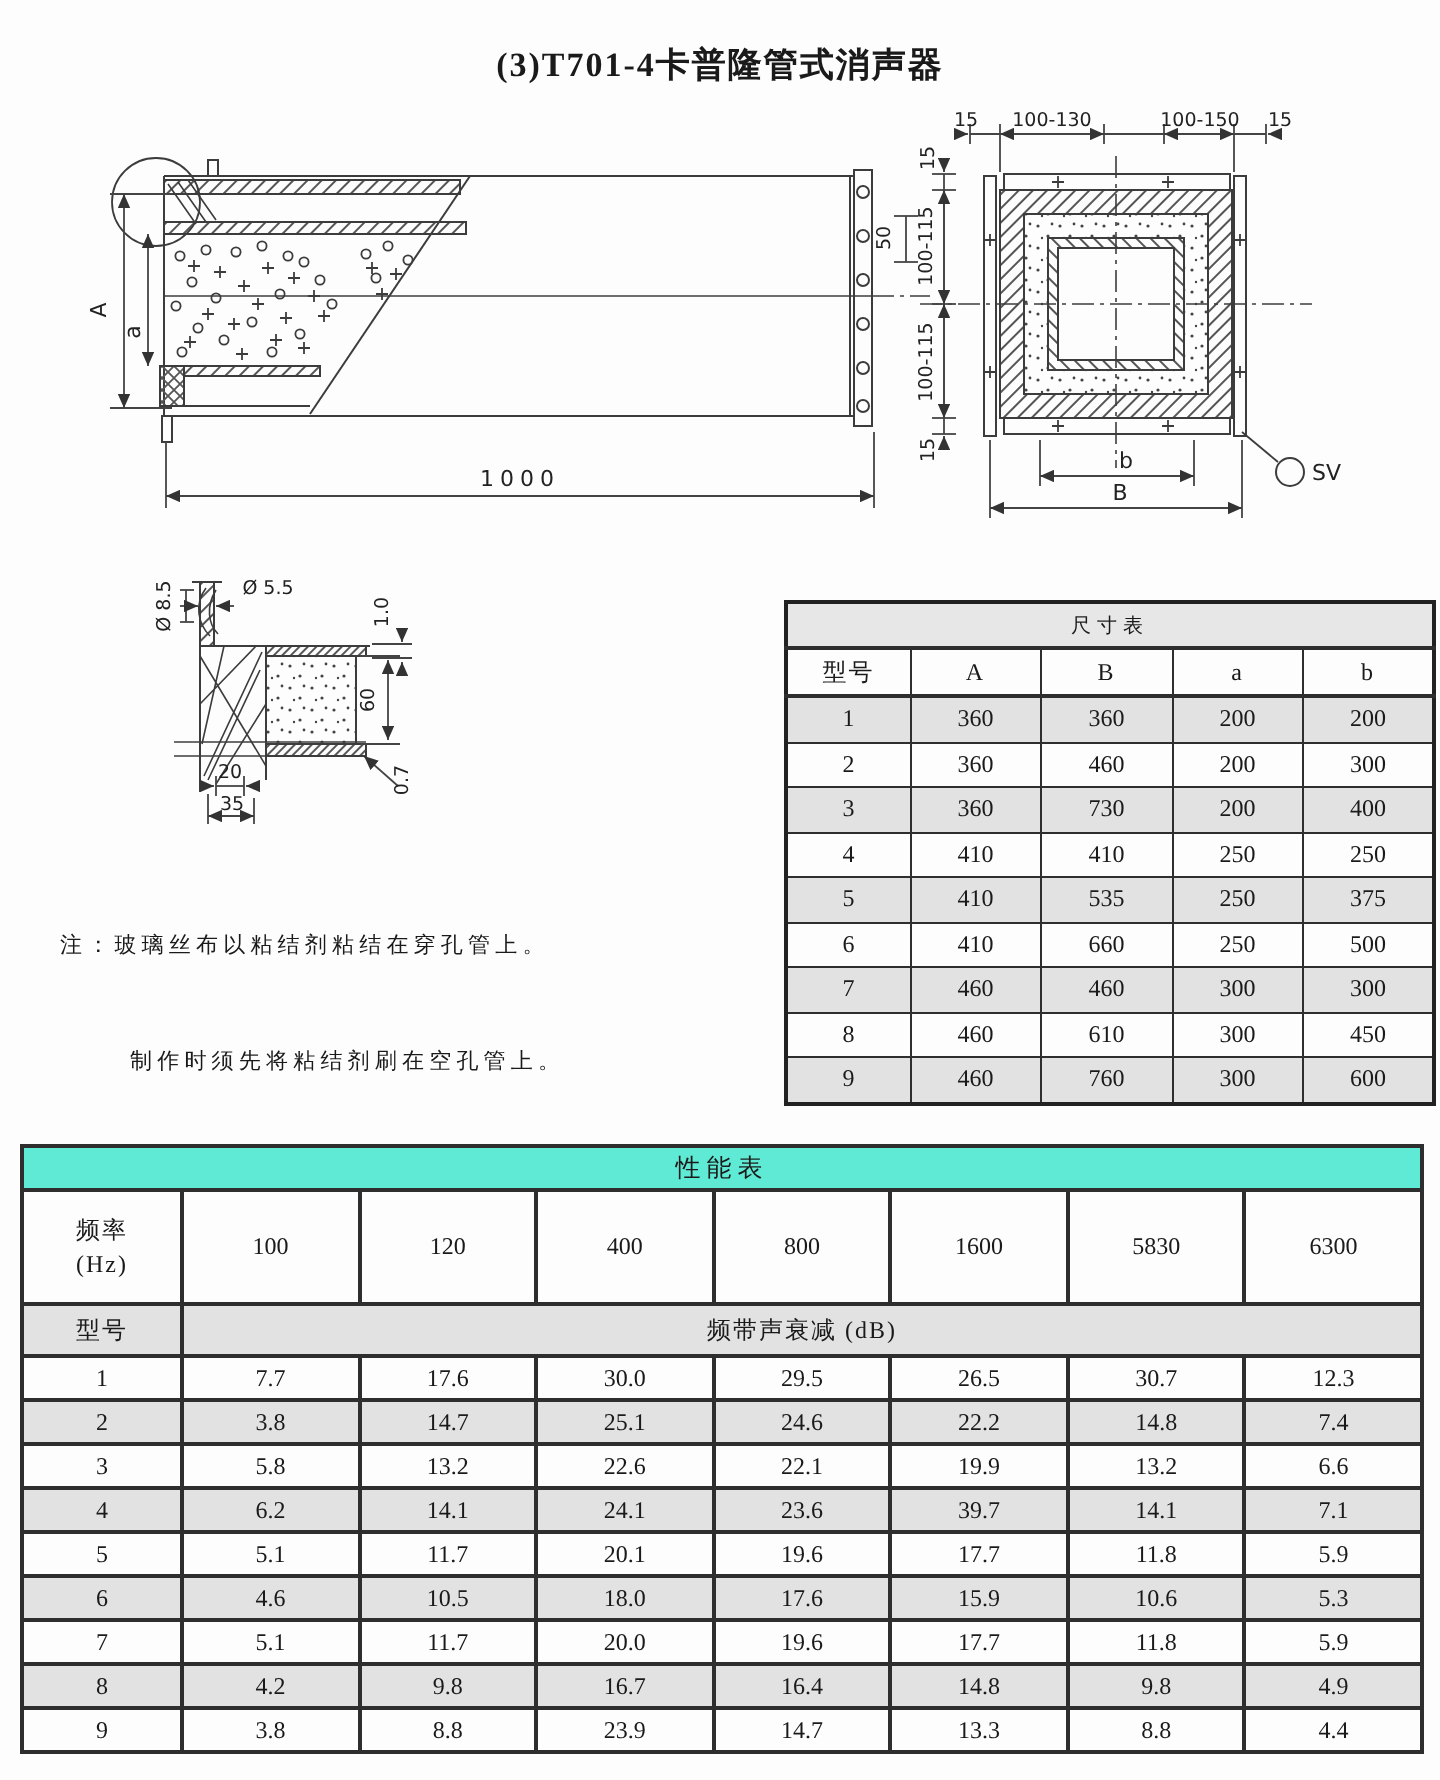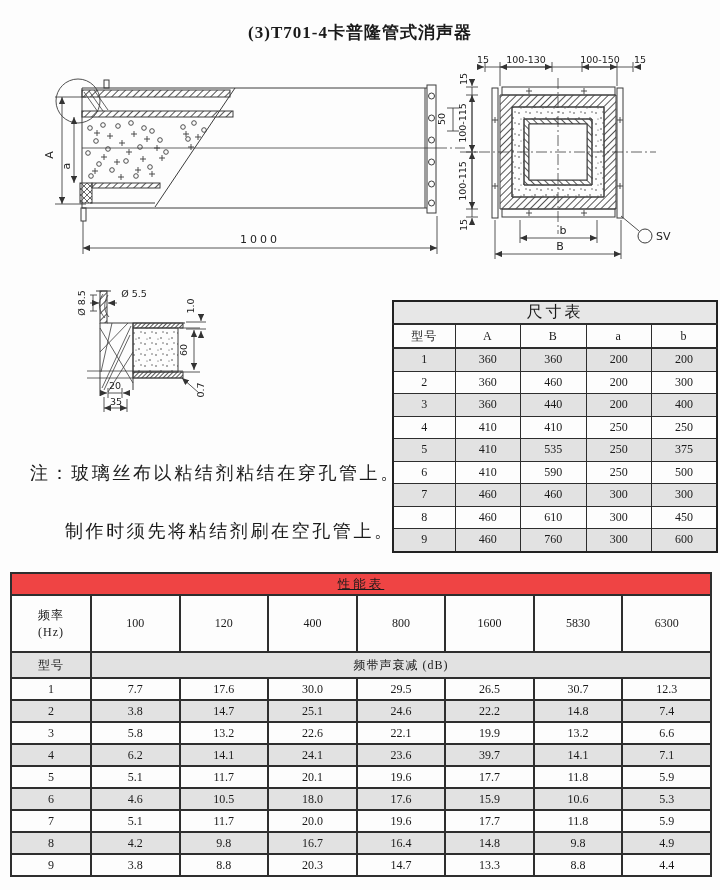--- a/index.html
+++ b/index.html
@@ -1,41 +1,41 @@
 <!DOCTYPE html>
 <html><head>
 <meta charset="utf-8">
 <style>
   html,body { margin:0; padding:0; background:#ffffff; }
   .page { position:relative; width:720px; height:890px; background:#fdfdfd;
           font-family:"Liberation Serif", serif; color:#1a1a1a; overflow:hidden; }
   .title { position:absolute; top:21px; left:0; width:720px; text-align:center;
            font-size:17px; font-weight:bold; letter-spacing:1px; }
   svg.draw { position:absolute; left:0; top:0; }
-  .notes { position:absolute; left:30px; top:460px; font-size:18px;
+  .notes { position:absolute; left:30px; top:460px; font-size:11px;
            line-height:26px; letter-spacing:2.6px; white-space:nowrap; }
   .notes .indent { padding-left:35px;margin-top:32px; }
 
   table { border-collapse:collapse; table-layout:fixed; text-align:center; }
   th, td { padding:0; font-weight:normal; }
 
   .size-table { position:absolute; left:392px; top:300px; width:326px;
                 font-size:12px; border:2px solid #222; }
   .size-table th, .size-table td { border:1px solid #2e2e2e; }
-  .size-table .ttl th { height:21px; background:#e7e7e7; font-size:16px;
+  .size-table .ttl th { height:21px; background:#e7e7e7; font-size:10px;
                 letter-spacing:3px; border-bottom-width:2px; }
   .size-table .hdr th { height:22px; border-bottom-width:2px; letter-spacing:1px; }
   .size-table tbody td { height:21.5px; }
   .size-table tbody tr:nth-of-type(odd) td { background:#e2e2e2; }
 
   .perf-table { position:absolute; left:10px; top:572px; width:702px;
                 font-size:12px; border:2px solid #222; }
   .perf-table th, .perf-table td { border:2px solid #2e2e2e; }
-  .perf-table .ttl th { height:20px; background:#ef4444; font-size:12.5px;
-                letter-spacing:3px;text-decoration:underline; }
+  .perf-table .ttl th { height:20px; background:#5eead4; font-size:12.5px;
+                letter-spacing:3px; }
   .perf-table .freq th { height:55px; }
   .perf-table .freq .flabel div { line-height:17px; letter-spacing:1px; }
   .perf-table .model th { height:24px; background:#e2e2e2; letter-spacing:1px; }
   .perf-table tbody td { height:20px; }
   .perf-table tbody tr:nth-of-type(even) td { background:#e2e2e2; }
 
   text.d { font-family:"DejaVu Sans", sans-serif; font-size:9.5px; fill:#222; }
   text.big { font-family:"DejaVu Sans", sans-serif; font-size:11px; fill:#222; }
 </style>
 </head>
@@ -308,21 +308,21 @@
           <td>2</td>
           <td>360</td>
           <td>460</td>
           <td>200</td>
           <td>300</td>
         </tr>
 
         <tr>
           <td>3</td>
           <td>360</td>
-          <td>440</td>
+          <td>730</td>
           <td>200</td>
           <td>400</td>
         </tr>
 
         <tr>
           <td>4</td>
           <td>410</td>
           <td>410</td>
           <td>250</td>
           <td>250</td>
@@ -332,21 +332,21 @@
           <td>5</td>
           <td>410</td>
           <td>535</td>
           <td>250</td>
           <td>375</td>
         </tr>
 
         <tr>
           <td>6</td>
           <td>410</td>
-          <td>590</td>
+          <td>660</td>
           <td>250</td>
           <td>500</td>
         </tr>
 
         <tr>
           <td>7</td>
           <td>460</td>
           <td>460</td>
           <td>300</td>
           <td>300</td>
@@ -490,21 +490,21 @@
           <td>16.4</td>
           <td>14.8</td>
           <td>9.8</td>
           <td>4.9</td>
         </tr>
 
         <tr>
           <td>9</td>
           <td>3.8</td>
           <td>8.8</td>
-          <td>20.3</td>
+          <td>23.9</td>
           <td>14.7</td>
           <td>13.3</td>
           <td>8.8</td>
           <td>4.4</td>
         </tr>
       </tbody>
   </table>
 
 </div>
 

